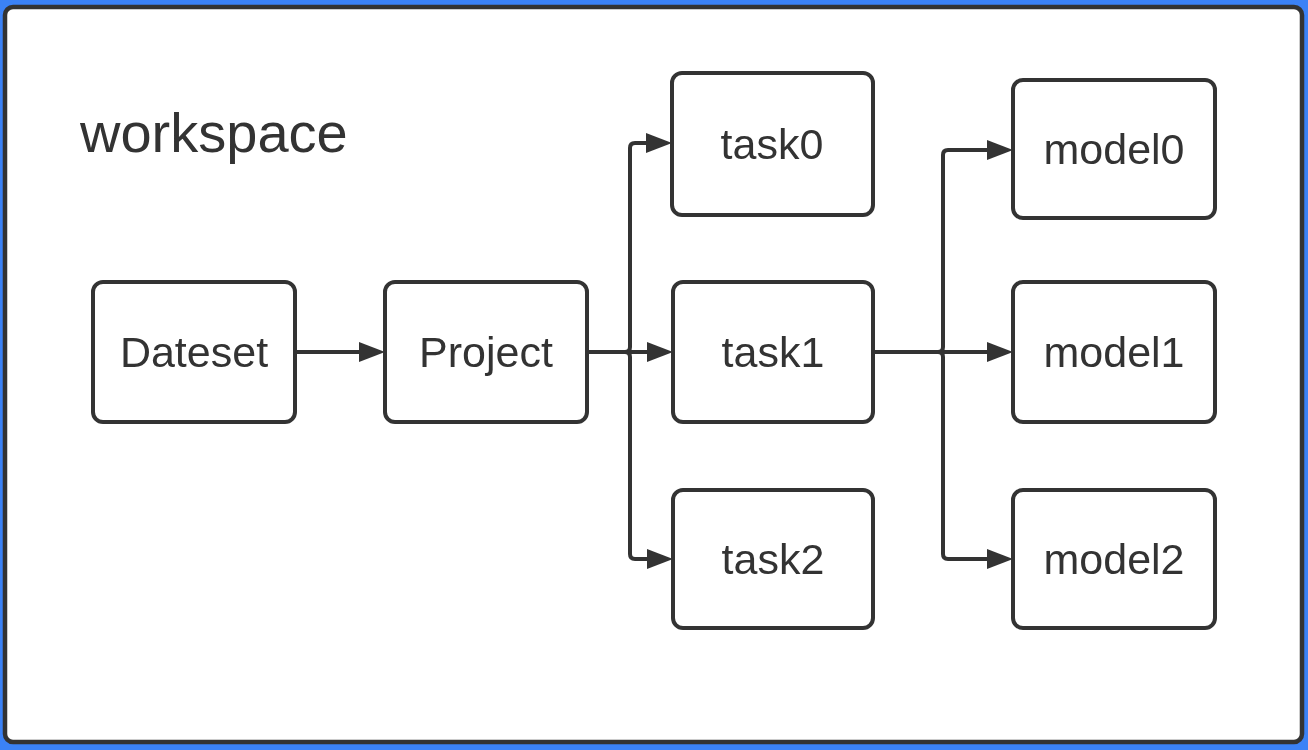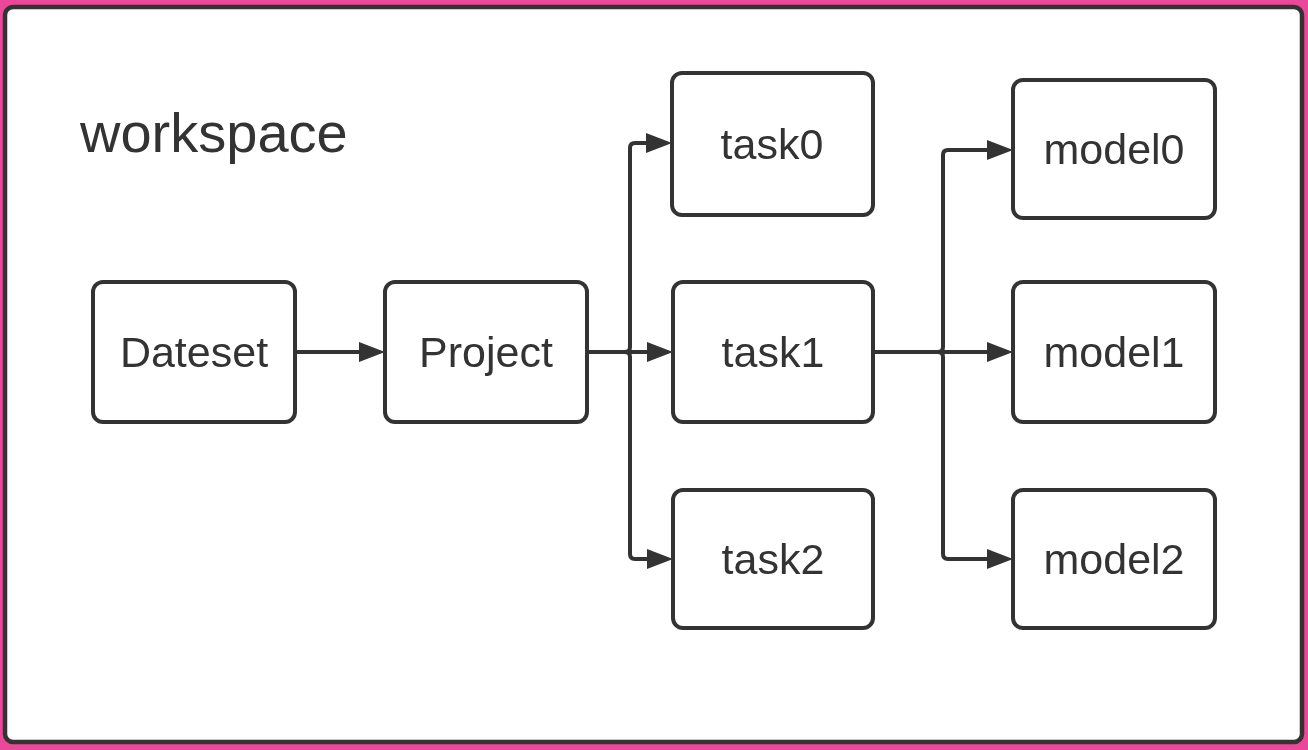--- a/index.html
+++ b/index.html
@@ -4,21 +4,21 @@
 <style>
   html, body {
     margin: 0;
     padding: 0;
     background: #ffffff;
   }
   .stage {
     position: relative;
     width: 1308px;
     height: 750px;
-    background: #ec4899;
+    background: #3b82f6;
     font-family: "Liberation Sans", sans-serif;
     overflow: hidden;
   }
   svg { display: block; }
   .outer-rect {
     fill: #ffffff;
     stroke: #333333;
     stroke-width: 4.5;
   }
   .node-rect {

